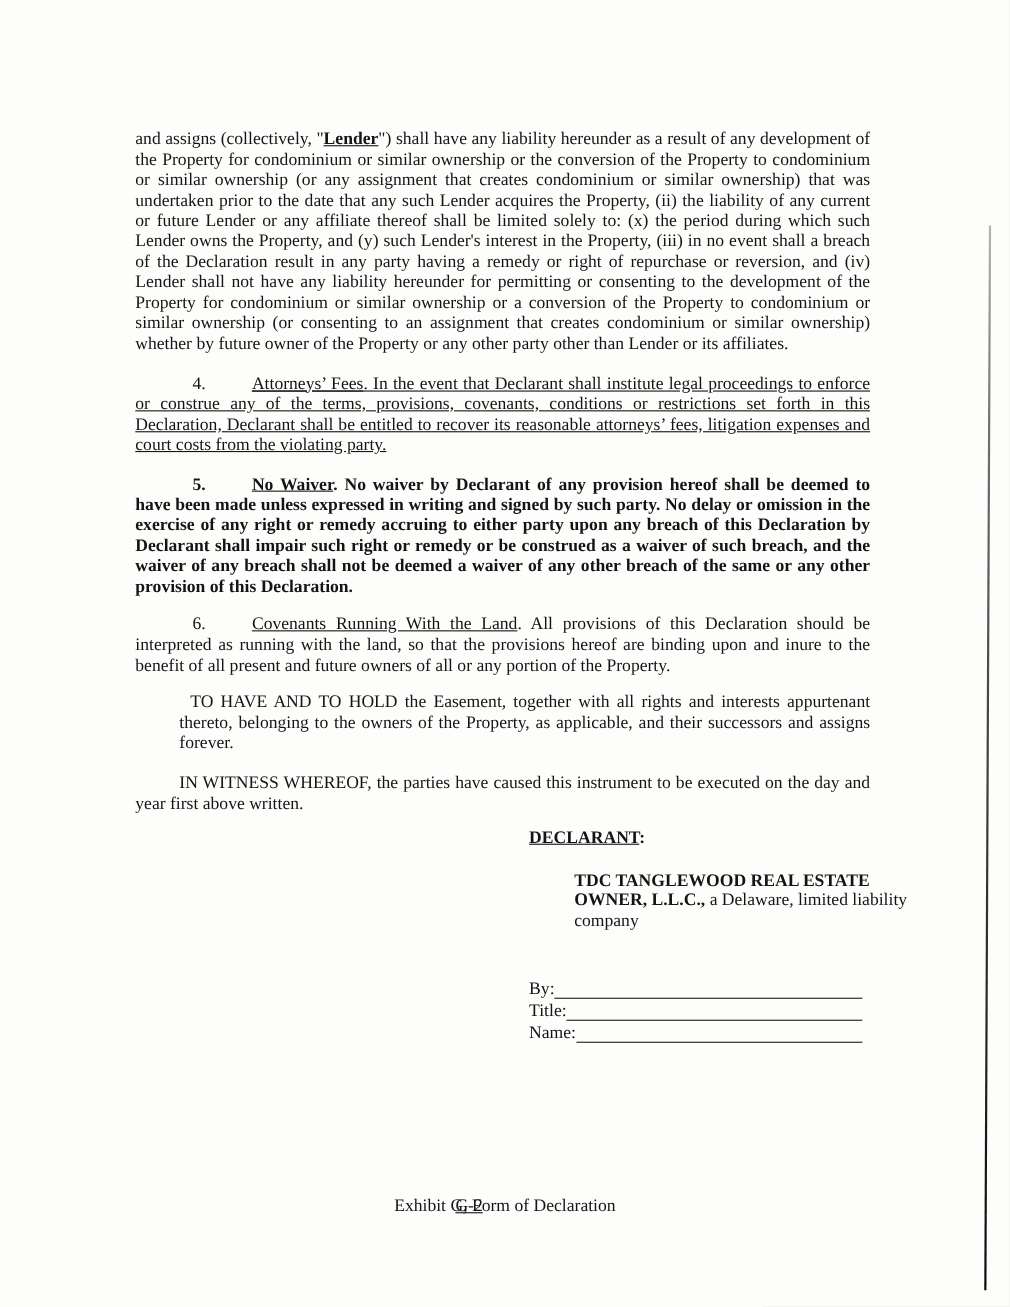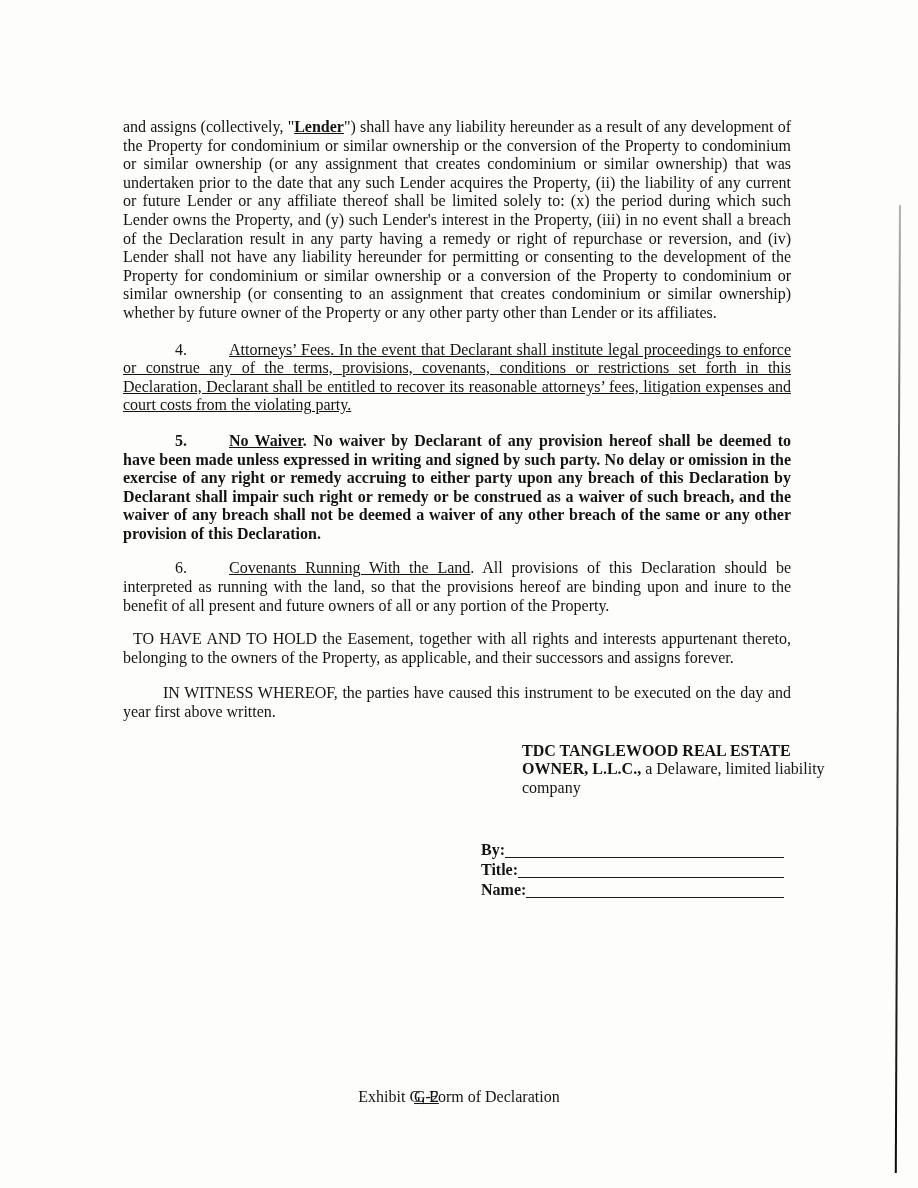--- a/index.html
+++ b/index.html
@@ -29,21 +29,21 @@
     text-align: justify;
   }
   .par-num {
     display: inline-block;
     margin-left: 52px;
     width: 54px;
   }
   .u { text-decoration: underline; }
   .bu { font-weight: bold; text-decoration: underline; }
   .b  { font-weight: bold; }
-  .habendum { margin-top: 15px; text-indent: 10px; }
+  .habendum { margin-top: 15px; text-indent: 10px; margin-left: 40px; }
   .witness  { margin-top: 17px; text-indent: 40px; }
   .mt-p4 { margin-top: 18px; text-decoration: underline; }
   .mt-p5 { margin-top: 17px; font-weight: bold; }
   .mt-p6 { margin-top: 16px; }
   .sig-block {
     margin-left: 358px;
   }
   .declarant-heading {
     margin-top: 13px;
     font-weight: bold;
@@ -54,25 +54,24 @@
     width: 318px;
     text-align: left;
     margin-left: 41px;
   }
   .sig-lines {
     margin-top: 42px;
     width: 303px;
   }
   .sig-line {
     display: flex;
-    align-items: center;
+    align-items: flex-start;
     height: 20px;
     font-size: 16px;
     line-height: 19px;
-    font-weight: bold;
   }
   .sig-line .rule {
     flex: 1;
     border-bottom: 1.4px solid #1c1c1c;
     height: 17px;
   }
   .footer {
     position: absolute;
     top: 1088px;
     left: 125px;
@@ -116,20 +115,21 @@
 
     <p class="mt-p5"><span class="par-num">5.</span><span class="u">No Waiver</span><span>.  No waiver by Declarant of any provision hereof shall be deemed to have been made unless expressed in writing and signed by such party.  No delay or omission in the exercise of any right or remedy accruing to either party upon any breach of this Declaration by Declarant shall impair such right or remedy or be construed as a waiver of such breach, and the waiver of any breach shall not be deemed a waiver of any other breach of the same or any other provision of this Declaration.</span></p>
 
     <p class="mt-p6"><span class="par-num">6.</span><span class="u">Covenants Running With the Land</span><span>.  All provisions of this Declaration should be interpreted as running with the land, so that the provisions hereof are binding upon and inure to the benefit of all present and future owners of all or any portion of the Property.</span></p>
 
     <p class="habendum">TO HAVE AND TO HOLD the Easement, together with all rights and interests appurtenant thereto, belonging to the owners of the Property, as applicable, and their successors and assigns forever.</p>
 
     <p class="witness">IN WITNESS WHEREOF, the parties have caused this instrument to be executed on the day and year first above written.</p>
 
     <div class="sig-block">
+      <p class="declarant-heading"><span class="u">DECLARANT</span><span>:</span></p>
 
       <p class="company"><span class="b">TDC TANGLEWOOD REAL ESTATE OWNER, L.L.C.,</span><span> a Delaware, limited liability company</span></p>
 
       <div class="sig-lines">
         <div class="sig-line">
           <span>By:</span>
           <span class="rule"></span>
         </div>
         <div class="sig-line">
           <span>Title:</span>

